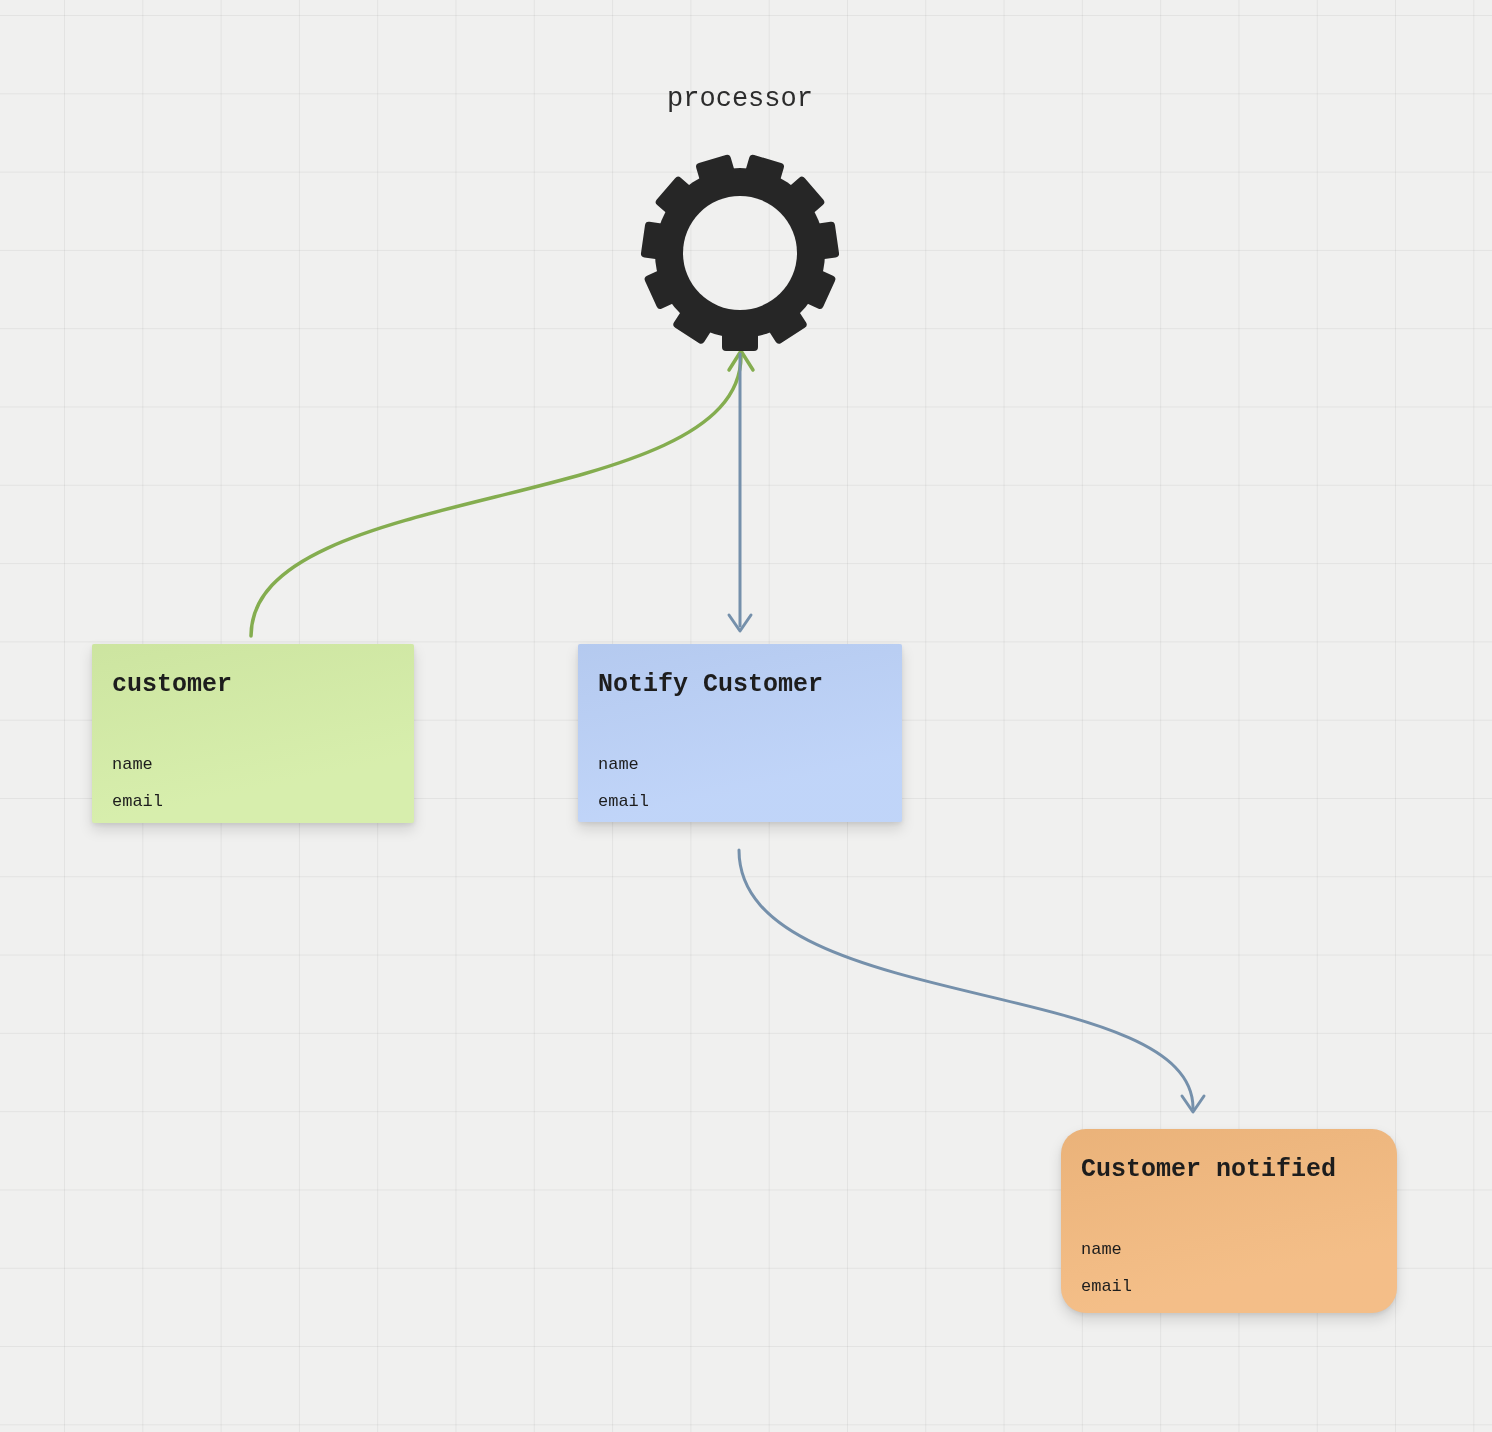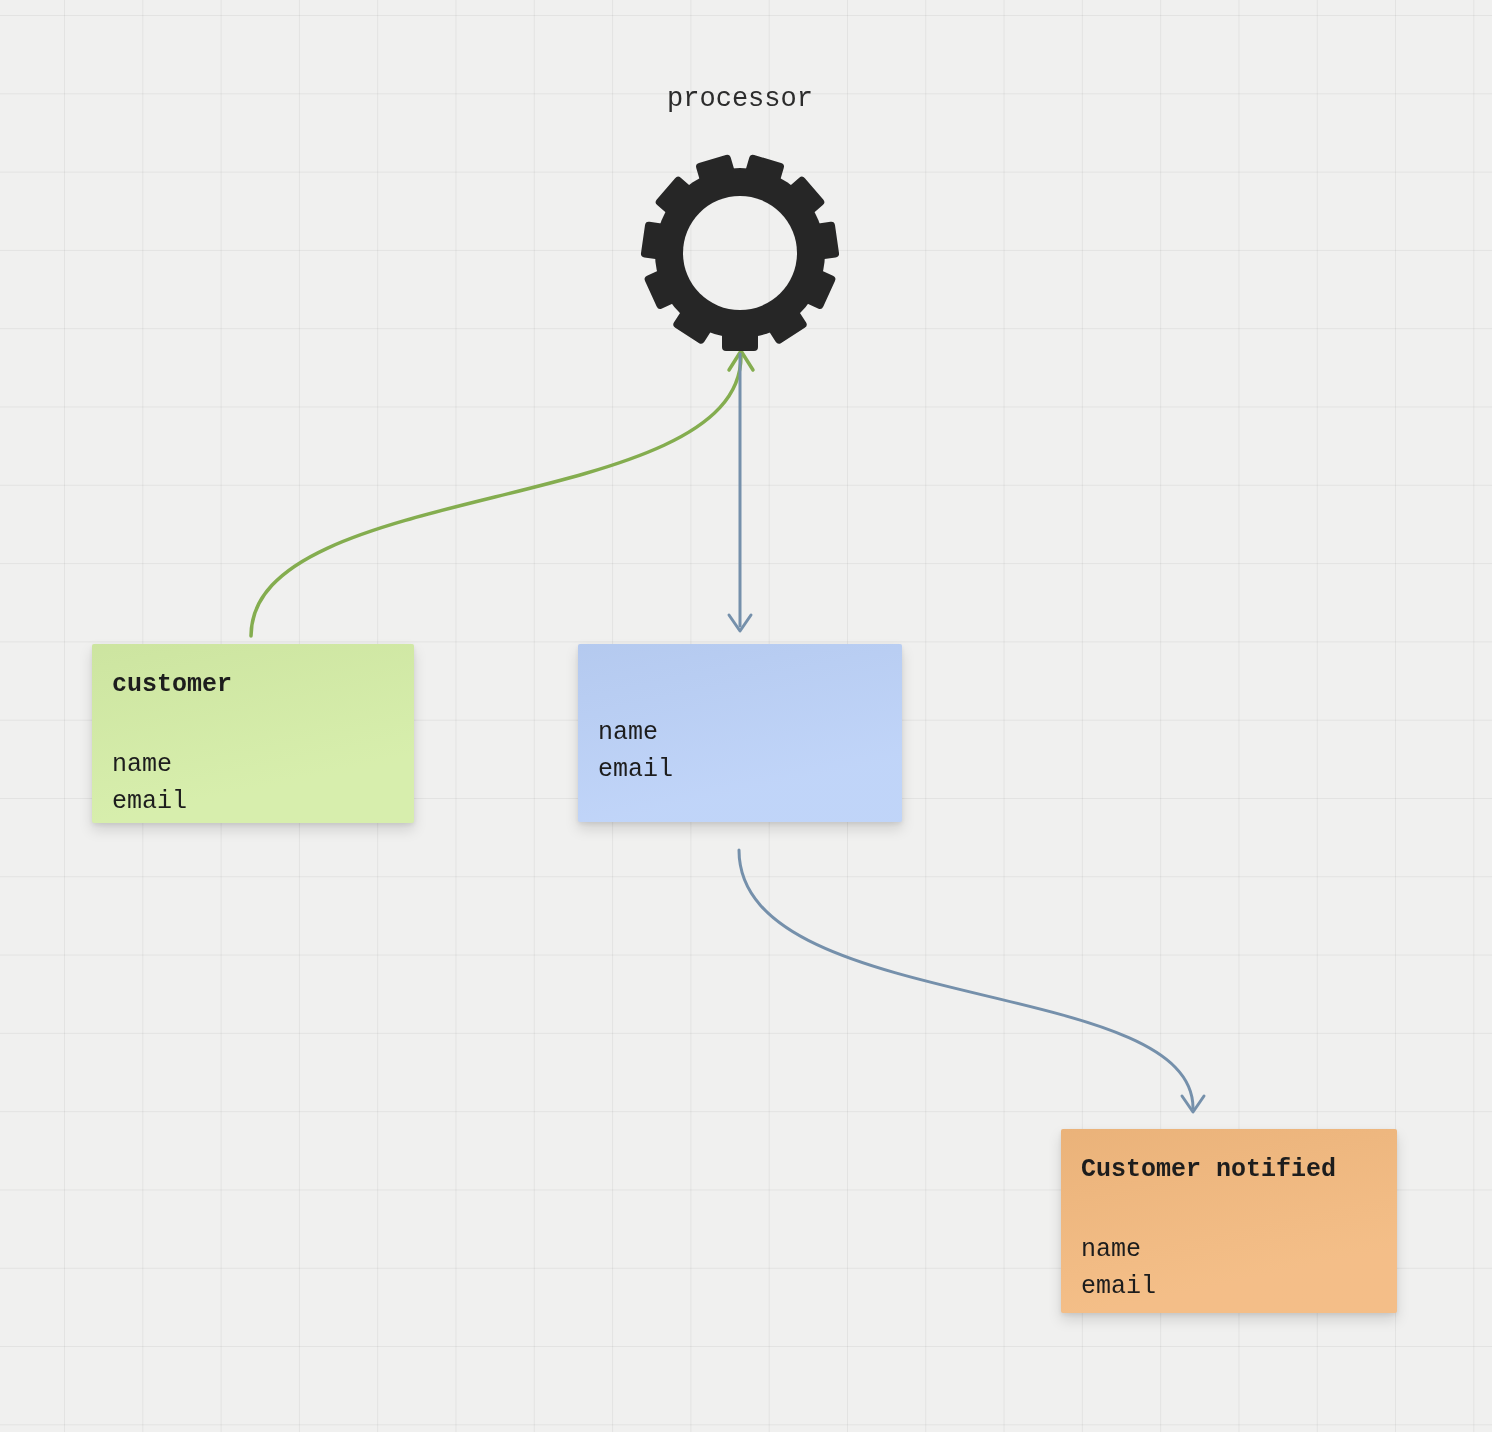--- a/index.html
+++ b/index.html
@@ -21,21 +21,21 @@
     text-align:center;font-size:27px;line-height:32px;color:#2c2c2c;
   }
   .gear{position:absolute;left:630px;top:143px;width:220px;height:220px;}
   .note{
     position:absolute;box-sizing:border-box;
     padding:25px 20px;border-radius:2px;color:#1d1d1d;
     background-image:linear-gradient(168deg, rgba(0,0,0,0.035), rgba(255,255,255,0.08) 75%);
     box-shadow:0 7px 14px rgba(0,0,0,0.13), 0 2px 4px rgba(0,0,0,0.07);
   }
   .note .title{margin:0;font-size:25px;line-height:32px;font-weight:700;}
-  .note .fields{margin-top:45px;font-size:25px;line-height:37px;font-weight:400;}
+  .note .fields{margin-top:45px;font-size:17px;line-height:37px;font-weight:400;}
   #note-customer{left:92px;top:644px;width:322px;height:179px;}
   #note-notify{left:578px;top:644px;width:324px;height:178px;}
   #note-notified{left:1061px;top:1129px;width:336px;height:184px;}
   .conn{fill:none;stroke-linecap:round;stroke-linejoin:round;}
 </style>
 </head>
 <body>
 
 <div class="board">
 
@@ -82,27 +82,28 @@
 
   <div class="note" id="note-customer" style="background-color: rgb(212, 237, 166);">
     <div class="title">customer</div>
     <div class="fields">
       <div>name</div>
       <div>email</div>
     </div>
   </div>
 
   <div class="note" id="note-notify" style="background-color: rgb(187, 209, 248);">
+    <div class="title">Notify Customer</div>
     <div class="fields">
       <div>name</div>
       <div>email</div>
     </div>
   </div>
 
-  <div class="note" id="note-notified" style="background-color: rgb(243, 185, 126);">
+  <div class="note" id="note-notified" style="background-color: rgb(243, 185, 126); border-radius: 25px;">
     <div class="title">Customer notified</div>
     <div class="fields">
       <div>name</div>
       <div>email</div>
     </div>
   </div>
 
 </div>
 
 </body></html>

